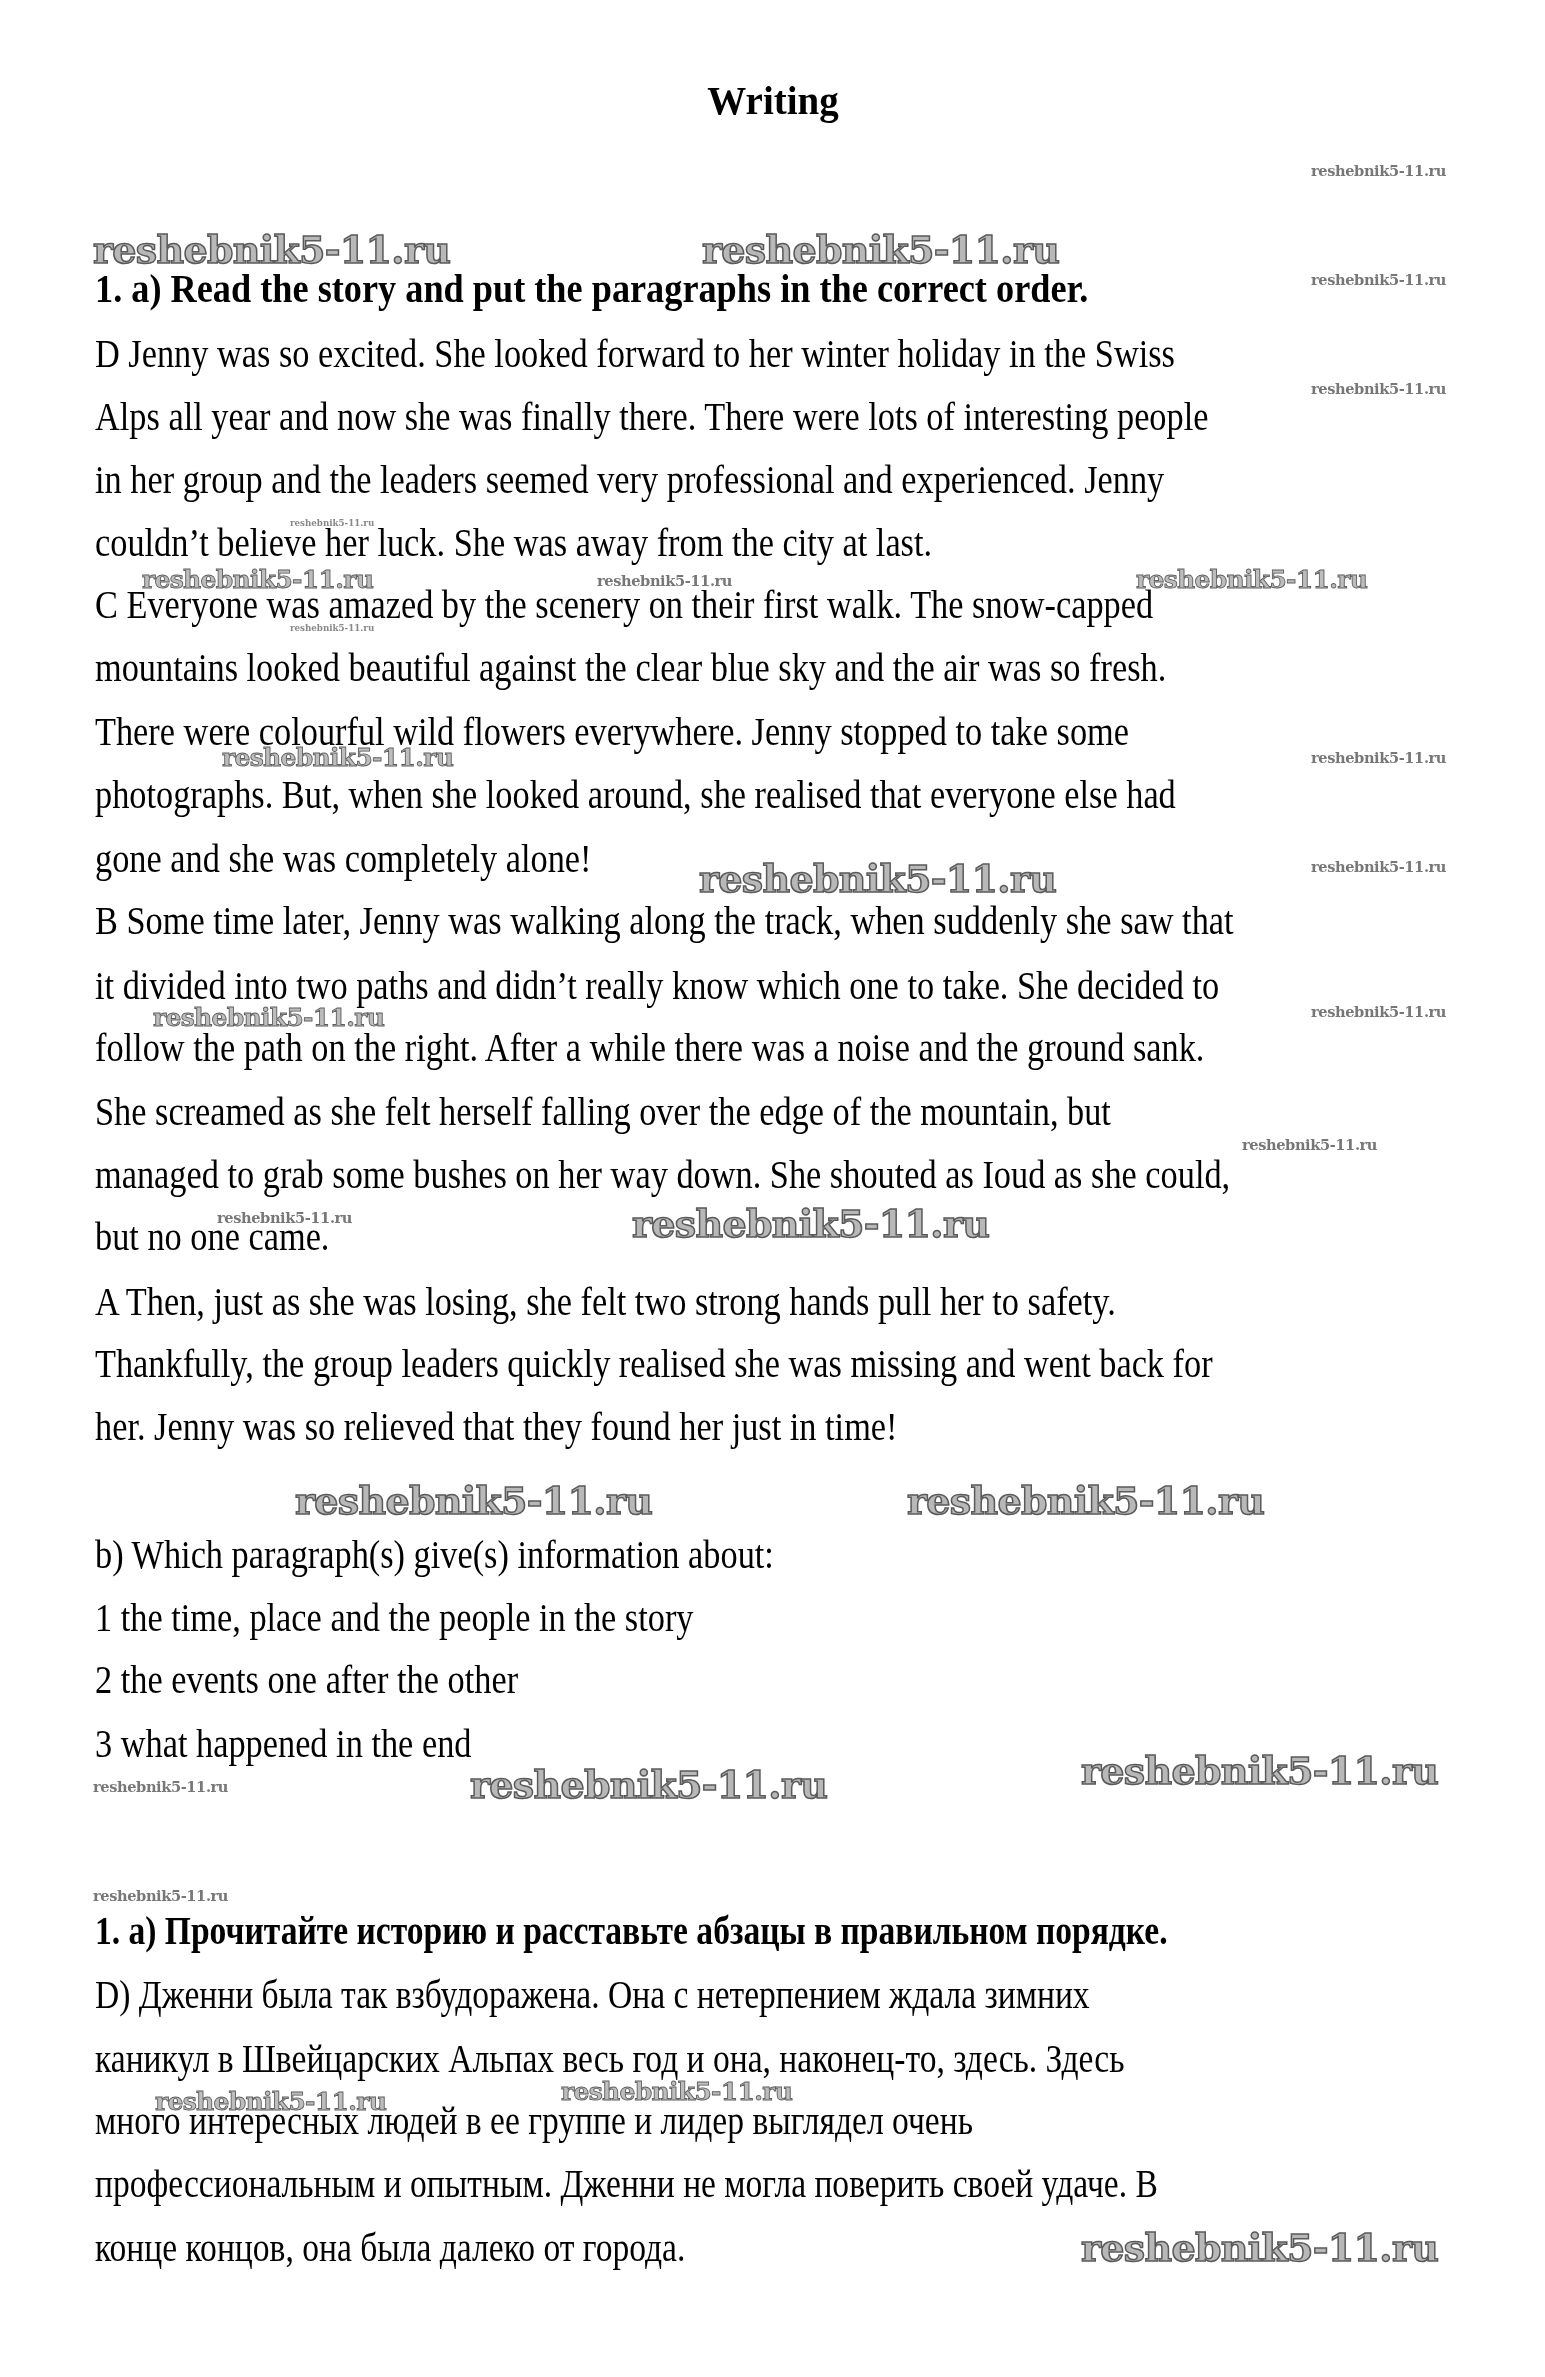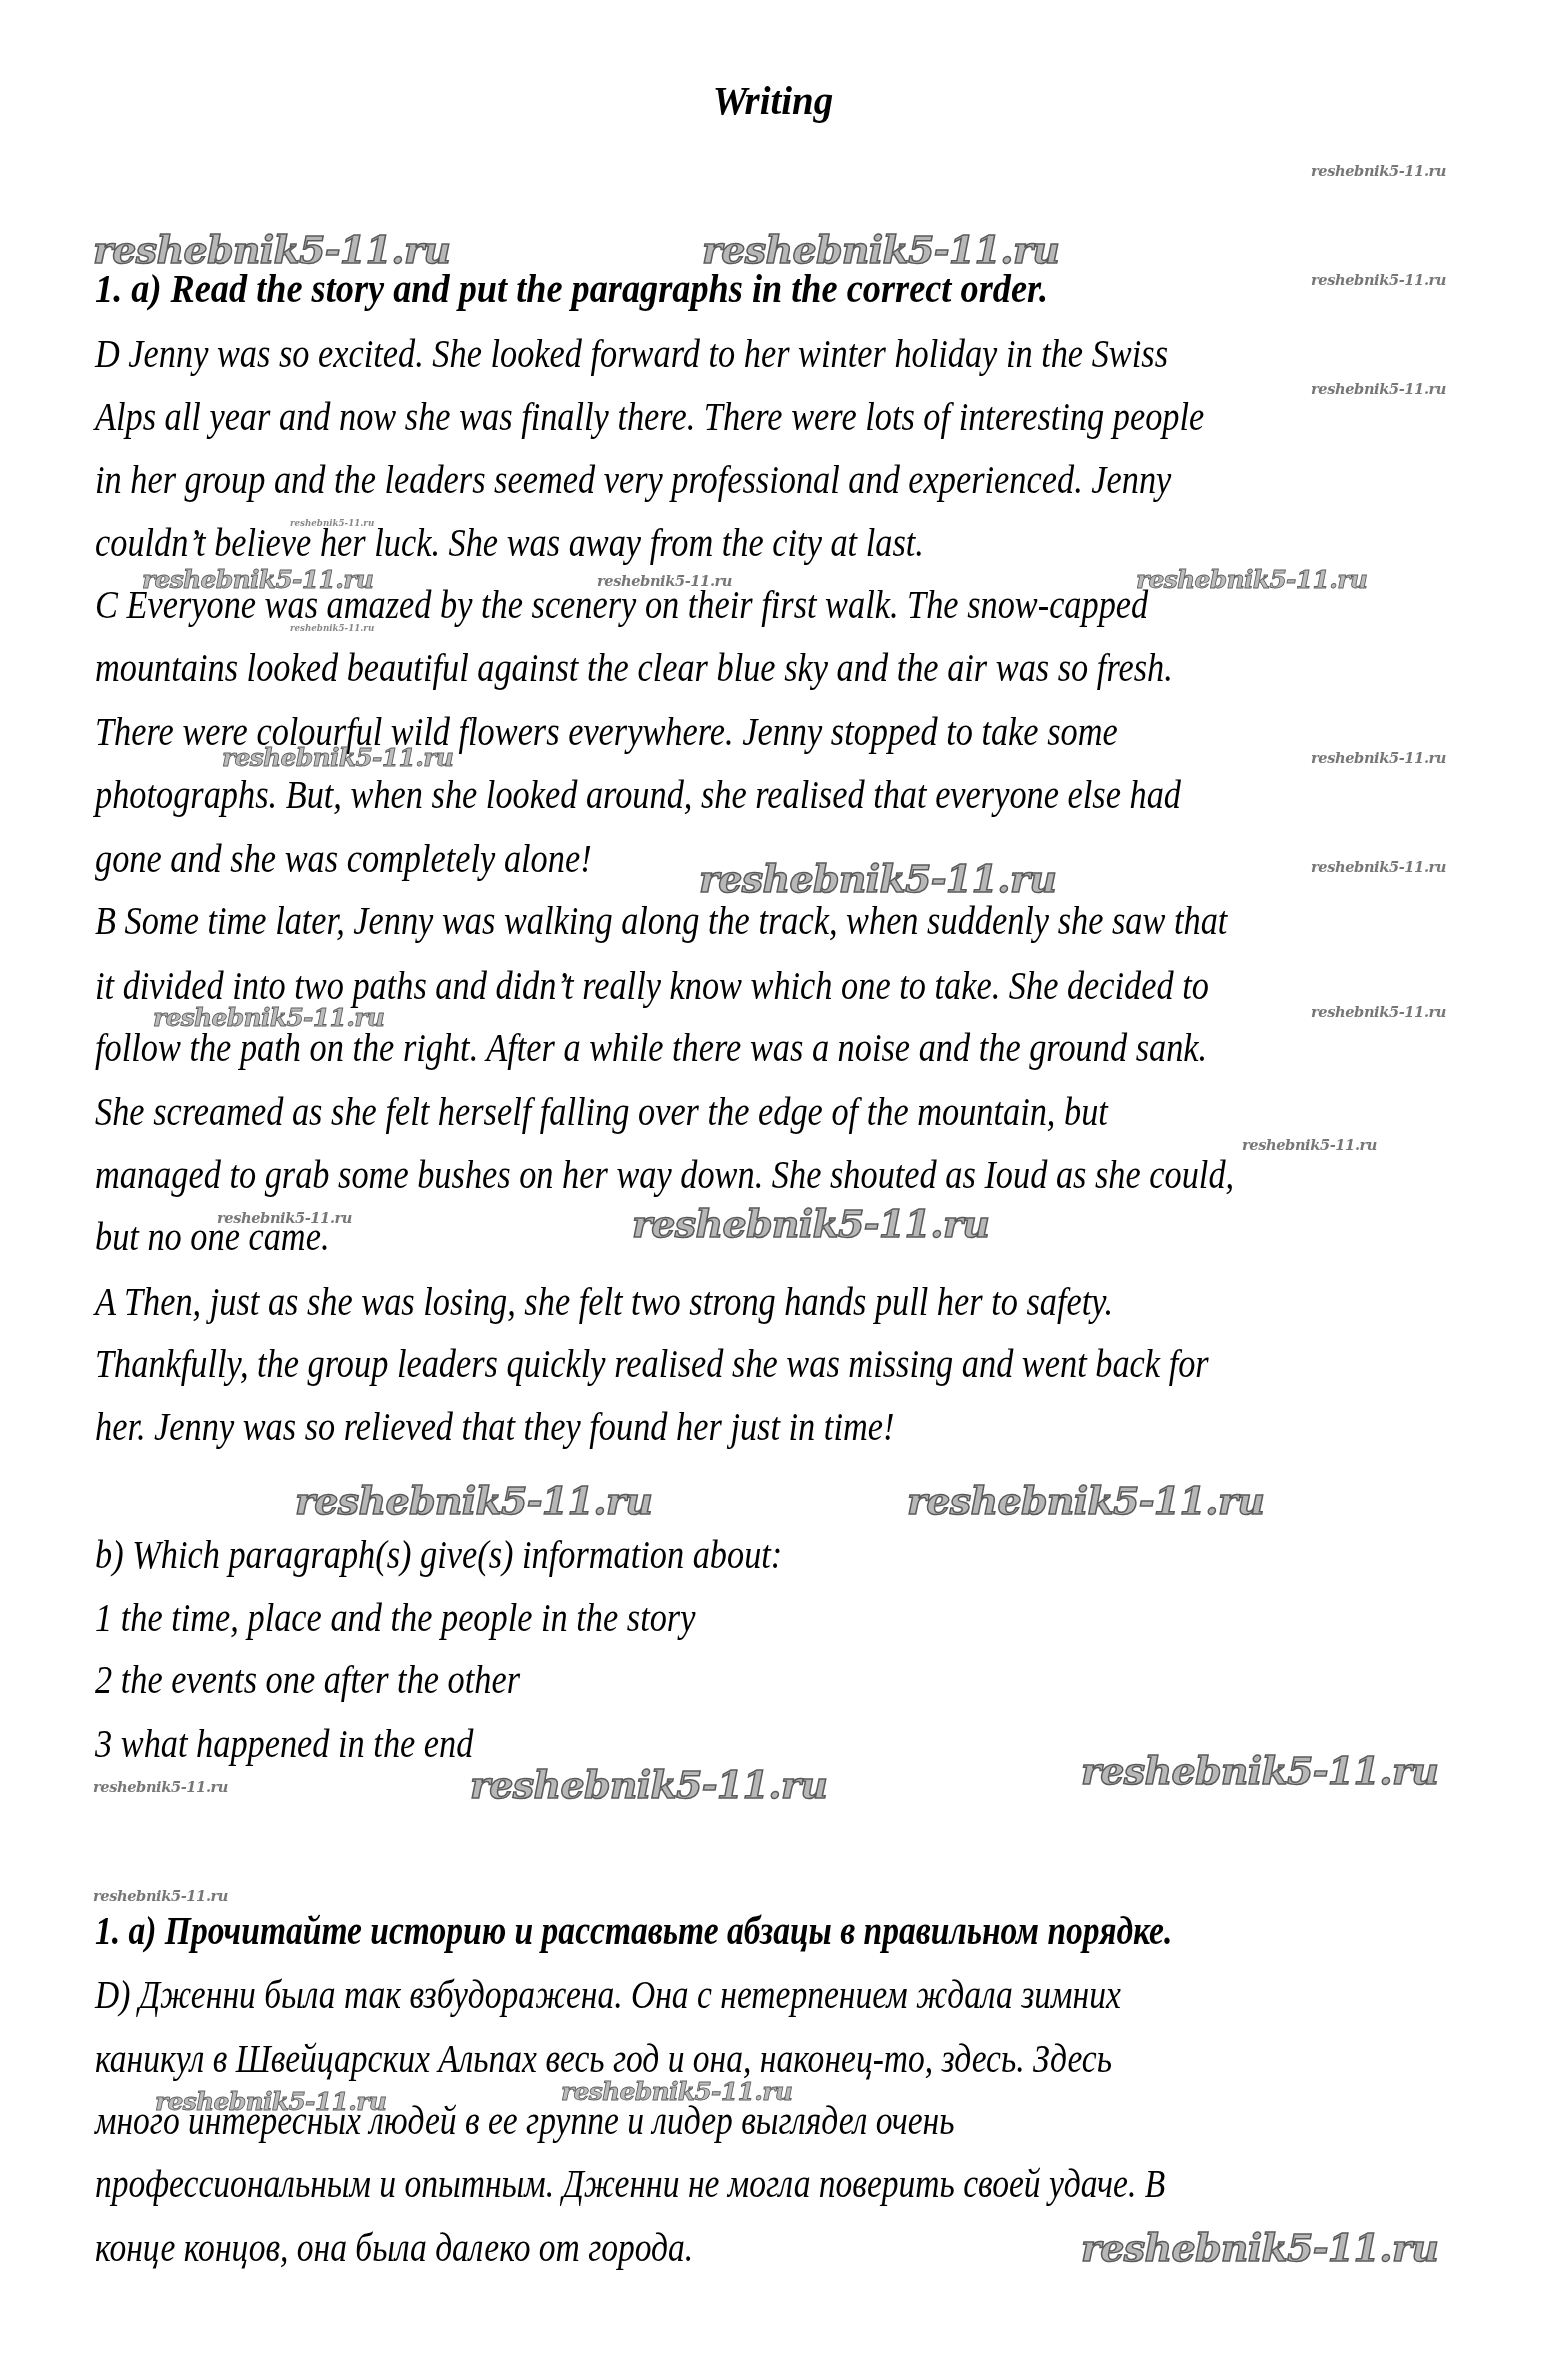--- a/index.html
+++ b/index.html
@@ -1,18 +1,18 @@
 <!DOCTYPE html>
 <html style="font-size:11.7px"><head>
 <meta charset="utf-8">
 <style>
   html, body { margin: 0; padding: 0; background: #ffffff; }
   body { width: 1546px; height: 2377px; position: relative; overflow: hidden;
          font-family: "Liberation Serif", "DejaVu Serif", serif; color: #000; }
-  .page { position: absolute; left: 0; top: 0; width: 1546px; height: 2377px; font-style: italic; }
+  .page { position: absolute; left: 0; top: 0; width: 1546px; height: 2377px; }
   .title { position: absolute; left: 0; width: 1546px; top: 76px; text-align: center;
            font-weight: bold; font-size: 41px; letter-spacing: 0px; transform: scaleX(0.95); }
   .line { position: absolute; left: 95px; font-size: 39px; white-space: nowrap;
           transform-origin: left top; line-height: 1; }
   .bold { font-weight: bold; }
   .wm-big { position: absolute; font-family: "DejaVu Serif", serif; font-weight: bold;
             font-size: 38px; color: #b8b8b8; white-space: nowrap;
             -webkit-text-stroke: 1.5px #5a5a5a; letter-spacing: -0.7px; }
   .wm-mid { position: absolute; font-family: "DejaVu Serif", serif; font-weight: bold;
             font-size: 25px; color: #bdbdbd; white-space: nowrap;

